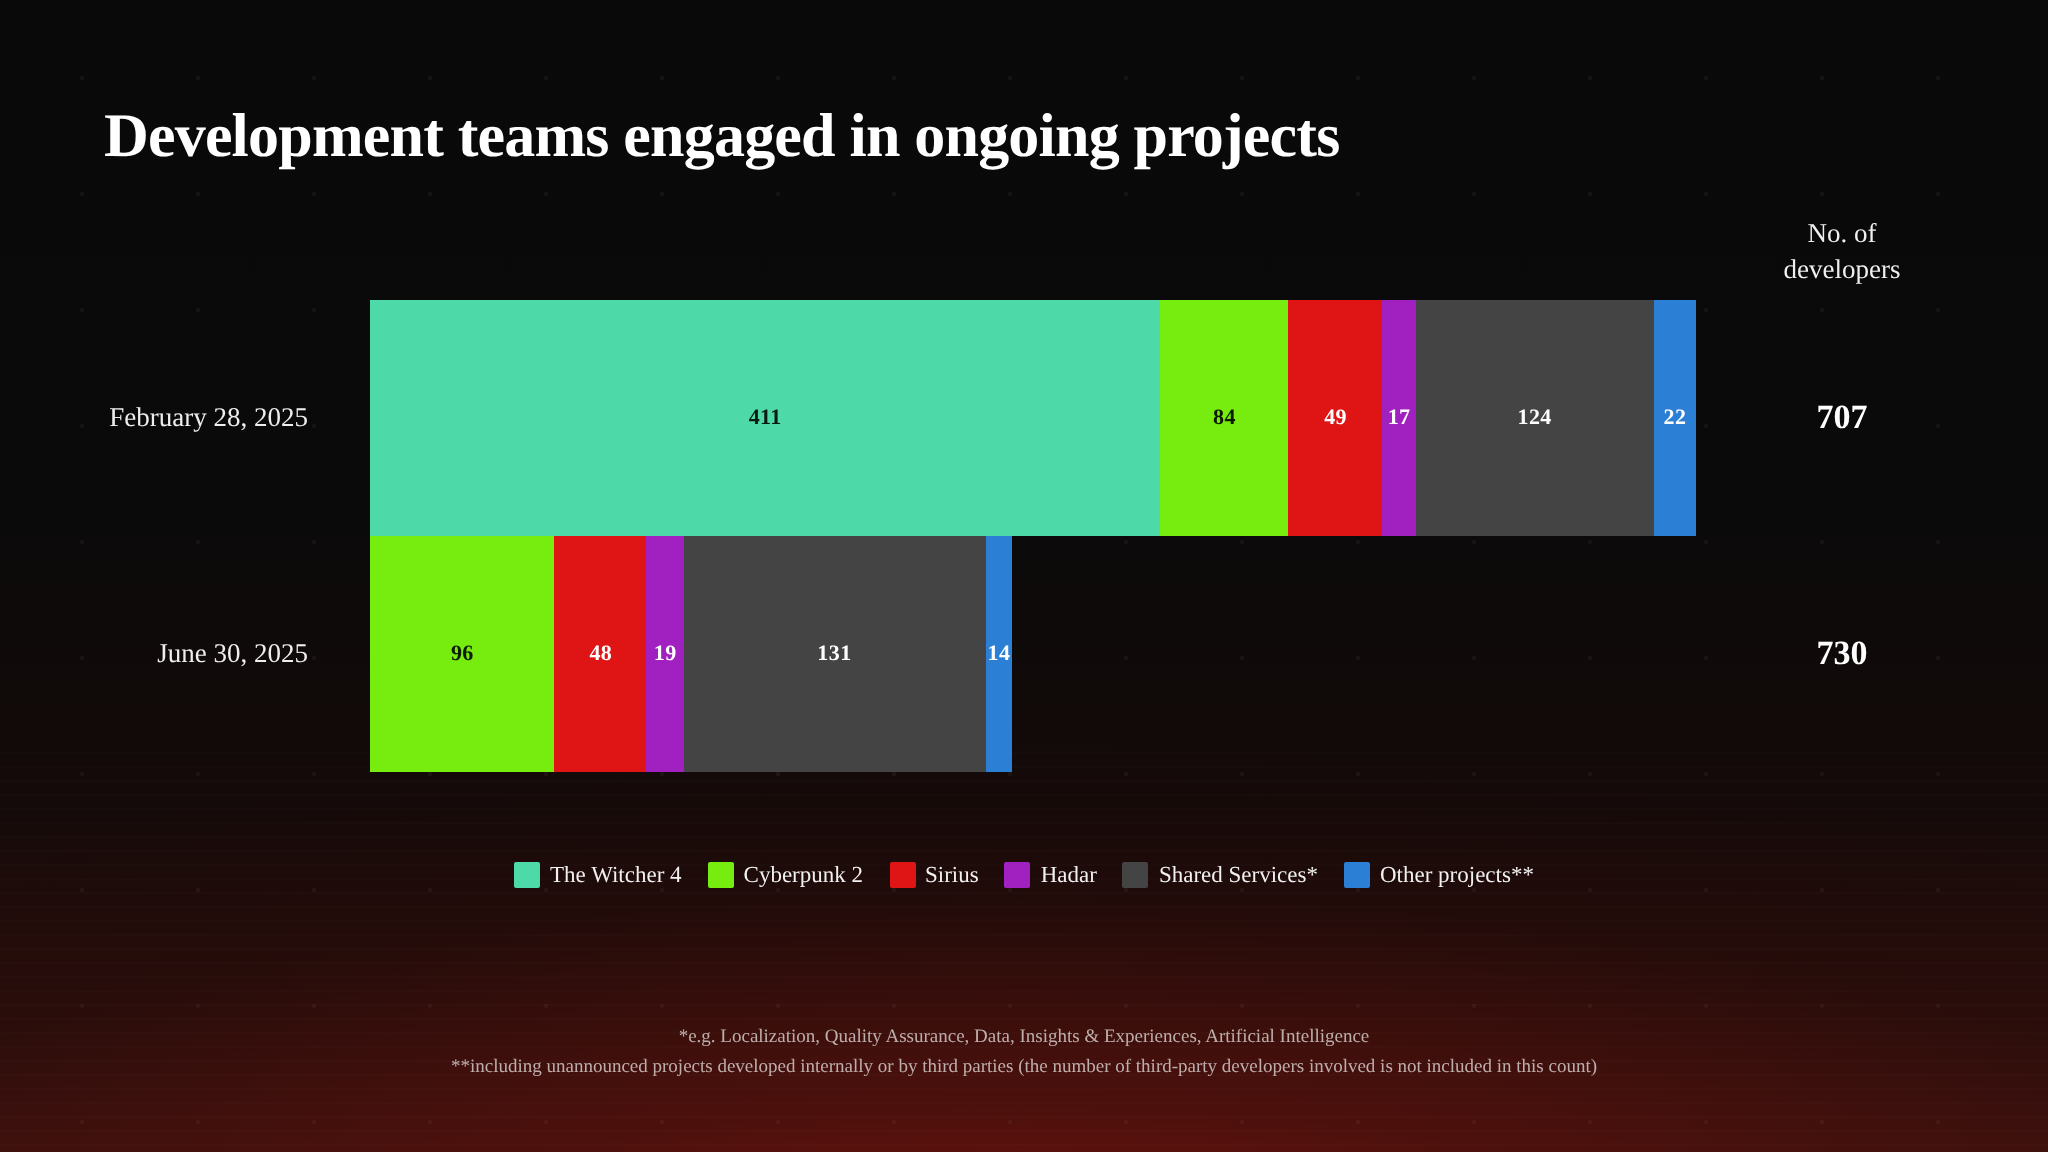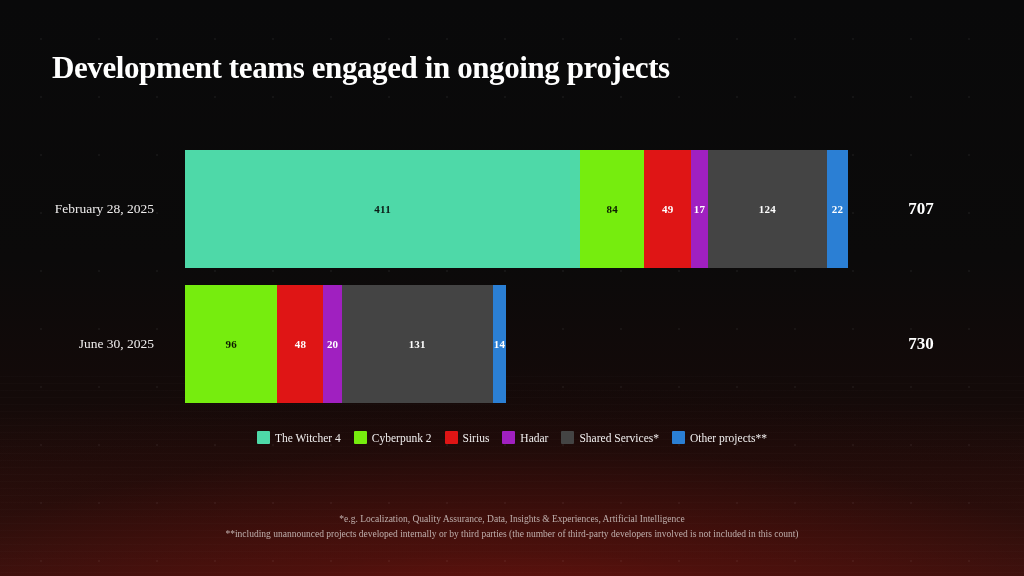--- a/index.html
+++ b/index.html
@@ -79,21 +79,21 @@
   
   #chart {
     position: absolute;
     left: 0;
     top: 150px;
     width: 1024px;
   }
   .bar-row {
     position: relative;
     height: 118px;
-    margin-bottom: 17px;
+    margin-bottom: 0;
   }
   .row-label {
     position: absolute;
     left: 0;
     top: 0;
     width: 168px;
     height: 118px;
     display: flex;
     align-items: center;
     justify-content: flex-end;
@@ -183,20 +183,24 @@
     white-space: nowrap;
   }
 </style>
 </head>
 <body>
 
 <div id="slide">
 
   <div id="page-title" class="layer">Development teams engaged in ongoing projects</div>
 
+  <div id="devs-header" class="layer">
+    <div>No. of</div>
+    <div>developers</div>
+  </div>
 
   <div id="chart" class="layer">
       <div class="bar-row">
         <div class="row-label">February 28, 2025</div>
         <div class="bar-track">
           <div class="seg" style="background: rgb(78, 217, 168); width: 395.236px;">
             <span class="seg-value" style="color: rgb(10, 26, 20);">411</span>
           </div>
           <div class="seg" style="background: rgb(118, 237, 14); width: 64px;">
             <span class="seg-value" style="color: rgb(12, 26, 2);">84</span>
@@ -219,21 +223,21 @@
       <div class="bar-row">
         <div class="row-label">June 30, 2025</div>
         <div class="bar-track">
           <div class="seg" style="background: rgb(118, 237, 14); width: 92.3178px;">
             <span class="seg-value" style="color: rgb(12, 26, 2);">96</span>
           </div>
           <div class="seg" style="background: rgb(223, 21, 21); width: 46.1589px;">
             <span class="seg-value" style="color: rgb(255, 255, 255);">48</span>
           </div>
           <div class="seg" style="background: rgb(160, 32, 192); width: 18.2712px;">
-            <span class="seg-value" style="color: rgb(255, 255, 255);">20</span>
+            <span class="seg-value" style="color: rgb(255, 255, 255);">19</span>
           </div>
           <div class="seg" style="background: rgb(68, 68, 68); width: 151px;">
             <span class="seg-value" style="color: rgb(255, 255, 255);">131</span>
           </div>
           <div class="seg" style="background: rgb(43, 127, 212); width: 13.463px; align-items: center;">
             <span class="seg-value" style="color: rgb(255, 255, 255);">14</span>
           </div>
         </div>
         <div class="row-total">730</div>
       </div>

